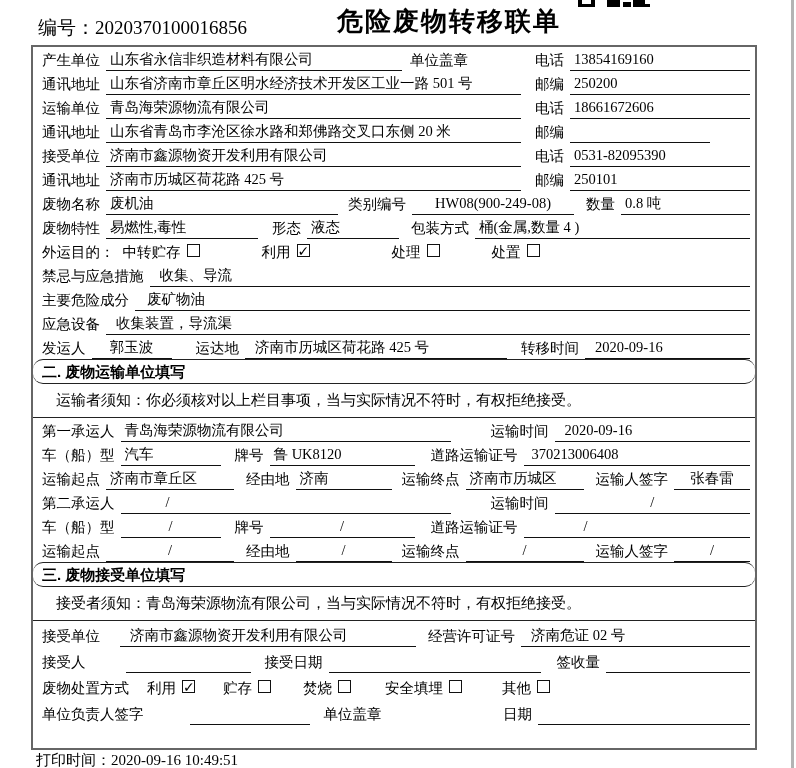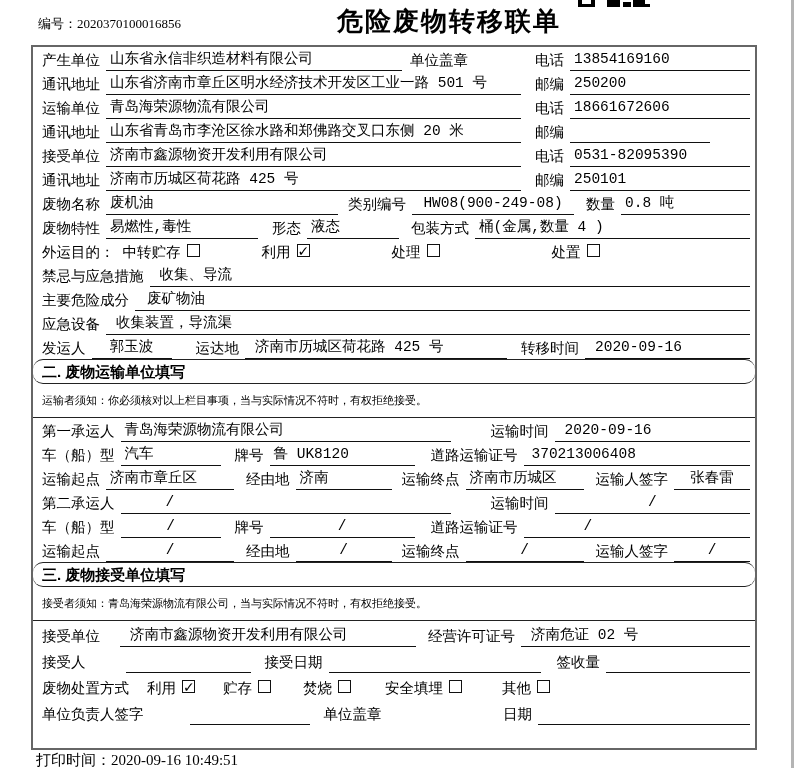--- a/index.html
+++ b/index.html
@@ -1,37 +1,37 @@
 <!DOCTYPE html>
 <html><head>
 <meta charset="utf-8">
 <style>
   * { margin:0; padding:0; box-sizing:border-box; }
   body { background:#fff; }
   .doc { position:relative; width:796px; height:768px; background:#ffffff;
          font-family:"Liberation Serif","DejaVu Serif",serif; color:#000; overflow:hidden; }
-  .serial { position:absolute; left:38px; top:15px; font-size:13px; white-space:nowrap; }
+  .serial { position:absolute; left:38px; top:15px; font-size:19px; white-space:nowrap; }
   .title { position:absolute; left:337px; top:4px; font-size:26px; font-weight:bold;
            font-family:"Liberation Sans","DejaVu Sans",sans-serif; letter-spacing:2px; white-space:nowrap; }
   .qr { position:absolute; left:578px; top:0; width:72px; height:7px; }
   .qr div { position:absolute; background:#000; }
   .edge { position:absolute; left:791px; top:0; width:3px; height:768px; background:#b4b4b4; }
 
   .tbl { position:absolute; left:31px; top:45px; width:726px; height:705px;
          border:2px solid #666; display:flex; flex-direction:column; background:#fff; }
   .sec-h { height:23px; line-height:21px; padding-left:9px; font-size:15px; font-weight:bold;
            font-family:"Liberation Sans","DejaVu Sans",sans-serif; border-bottom:1px solid #222; }
   .sec-h.mid { height:25px; line-height:23px; border-top:1px solid #222;border-radius:10px; }
-  .notice { height:34px; line-height:32px; padding-left:9px; font-size:11px; border-bottom:1px solid #222; }
+  .notice { height:34px; line-height:32px; padding-left:23px; font-size:15px; border-bottom:1px solid #222; }
 
   .row { display:flex; align-items:flex-end; height:24px; padding:0 5px 0 9px; font-size:14.5px; }
   .row.h26 { height:26px; }
   .lbl { white-space:nowrap; line-height:21px; flex-shrink:0; }
   .u { display:block; border-bottom:1px solid #111; height:21px; line-height:19px;
-       padding:0 4px; white-space:nowrap; overflow:hidden; flex-shrink:0;font-family:Liberation Mono, monospace; }
+       padding:0 4px; white-space:nowrap; overflow:hidden; flex-shrink:0; }
   .u.grow { flex:1 1 auto; }
   .u.ctr { text-align:center; }
   .spacer { flex:1 1 auto; }.ml8{margin-left:8px}.ml10{margin-left:10px}.ml12{margin-left:12px}
   .ml14{margin-left:14px}.ml16{margin-left:16px}.ml24{margin-left:24px}.ml40{margin-left:40px}
   .mr6{margin-right:6px}
   .opt { display:flex; align-items:center; line-height:21px; white-space:nowrap; }
   .cb { display:inline-block; width:13px; height:13px; border:1px solid #111; margin-left:6px;
         position:relative; top:-2px; background:#fff; }
   .cb.checked::after { content:"✓"; position:absolute; left:0; top:-4px; font-size:14px;
         font-weight:bold; font-family:"DejaVu Sans",sans-serif; }
@@ -128,21 +128,21 @@
         <span class="cb"></span>
       </span>
       <span class="opt" style="margin-left:62px">
         <span>利用</span>
         <span class="cb checked"></span>
       </span>
       <span class="opt" style="margin-left:82px">
         <span>处理</span>
         <span class="cb"></span>
       </span>
-      <span class="opt" style="margin-left:112px">
+      <span class="opt" style="margin-left:52px">
         <span>处置</span>
         <span class="cb"></span>
       </span>
     </div>
 
     <div class="row">
       <span class="lbl mr6">禁忌与应急措施</span>
       <span class="u grow" style="padding-left:10px">收集、导流</span>
     </div>
 

